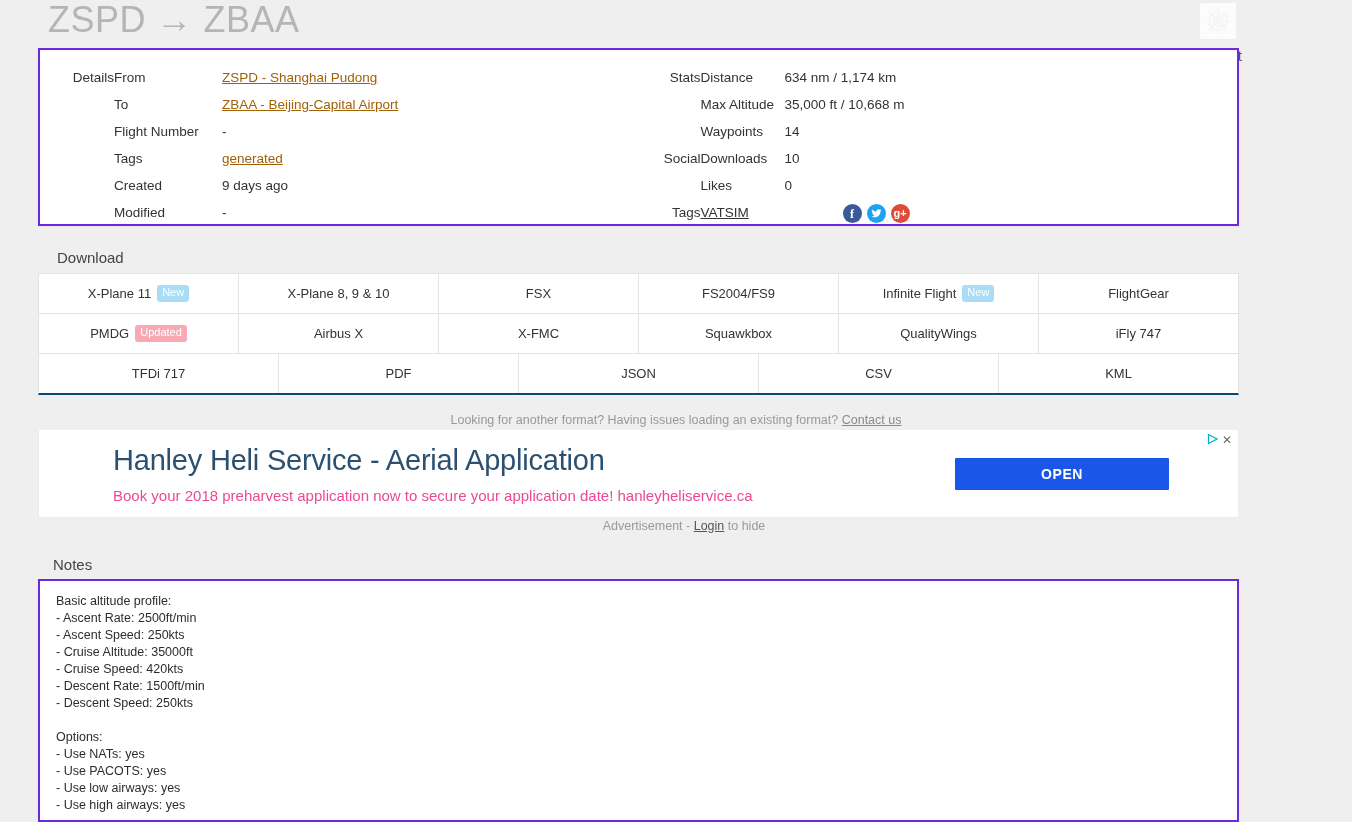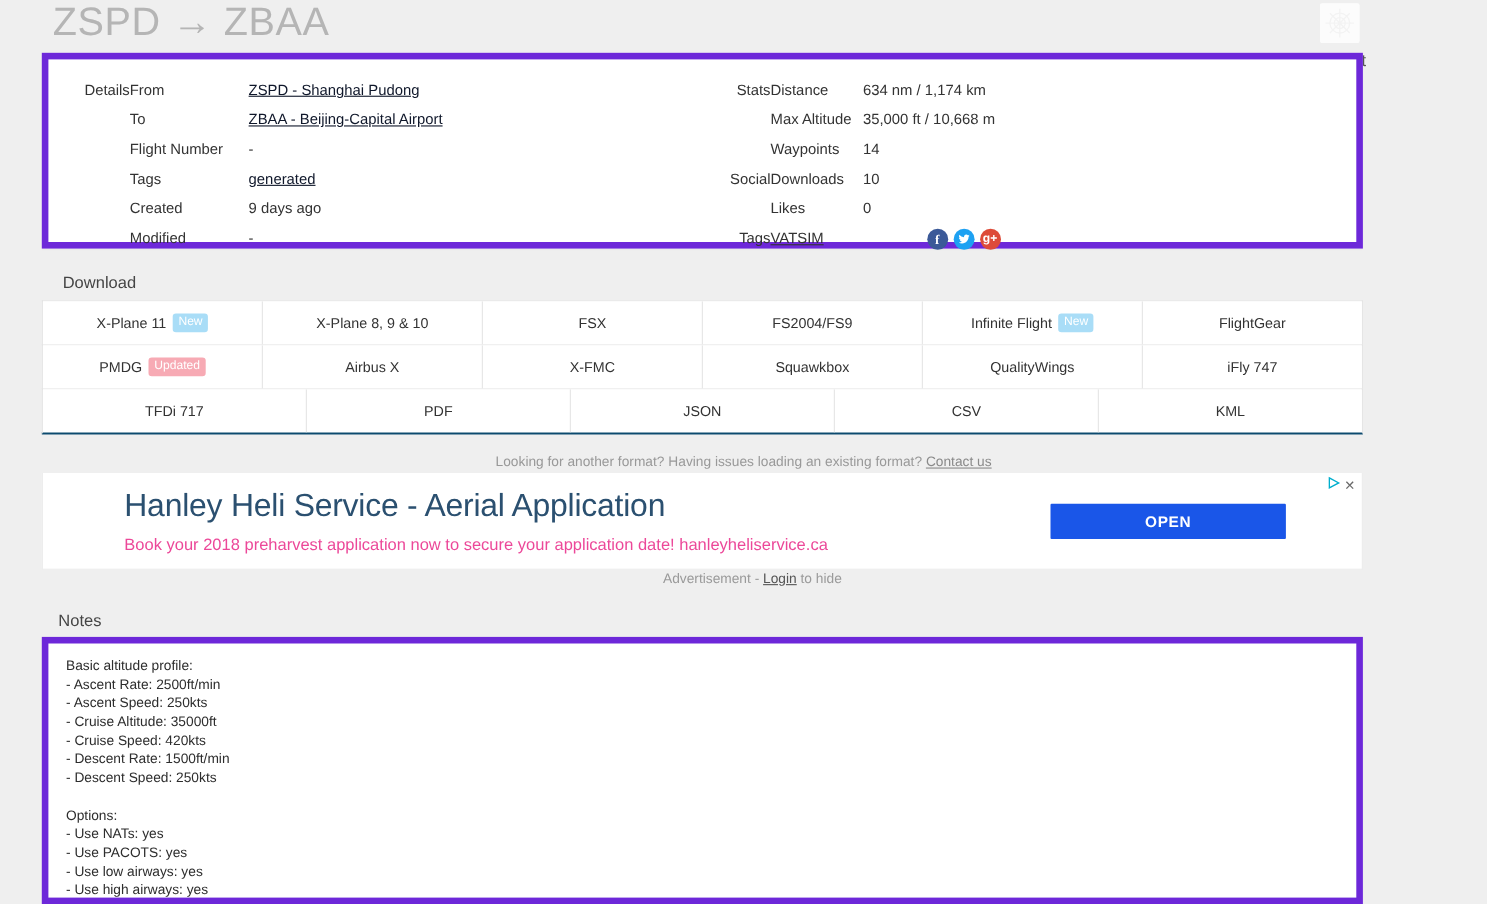--- a/index.html
+++ b/index.html
@@ -58,21 +58,21 @@
   .brand-logo svg { display:block; }
   .brand-name {
     font-size: 15px;
     color: #555;
     letter-spacing: .2px;
   }
 
   
   .card {
     background: #ffffff;
-    border: 6px solid #6d28d9;
+    border: 2px solid #6d28d9;
     box-shadow: 0 1px 2px rgba(0,0,0,.05);
   }
 
   .details-card {
     position: absolute;
     left: 38px;
     top: 48px;
     width: 1201px;
     height: 178px;
     padding: 14px 0 0 0;
@@ -111,21 +111,21 @@
   .col-left td.key { width: 98px; }
   .col-right td.key { width: 84px; }
   td.val {
     padding-left: 14px;
     color: #333;
     white-space: nowrap;
   }
   .col-left td.val { padding-left: 10px; }
   .col-right td.val { padding-left: 0px; }
   a.link {
-    color: #0f172a;
+    color: #a16207;
   }
   .social-icons {
     display: inline-flex;
     gap: 5px;
     vertical-align: middle;
     margin-left: 58px;
     position: relative;
     top: 1px;
   }
   .sico {

